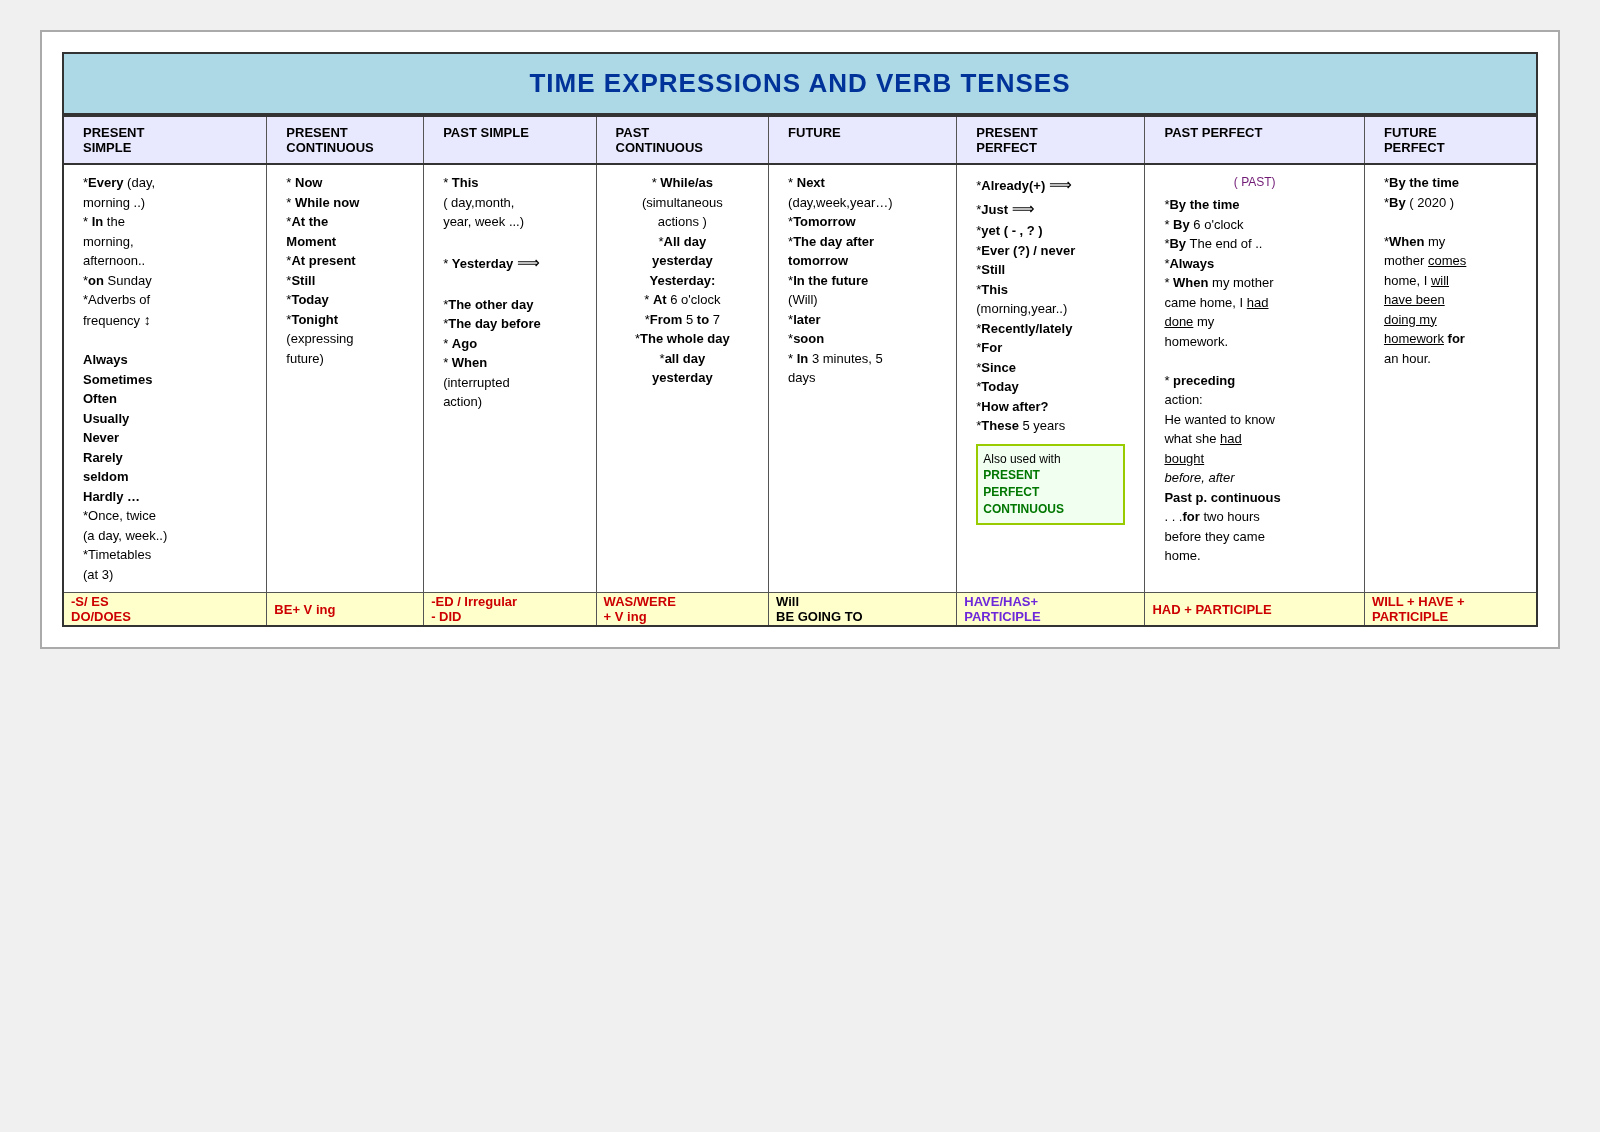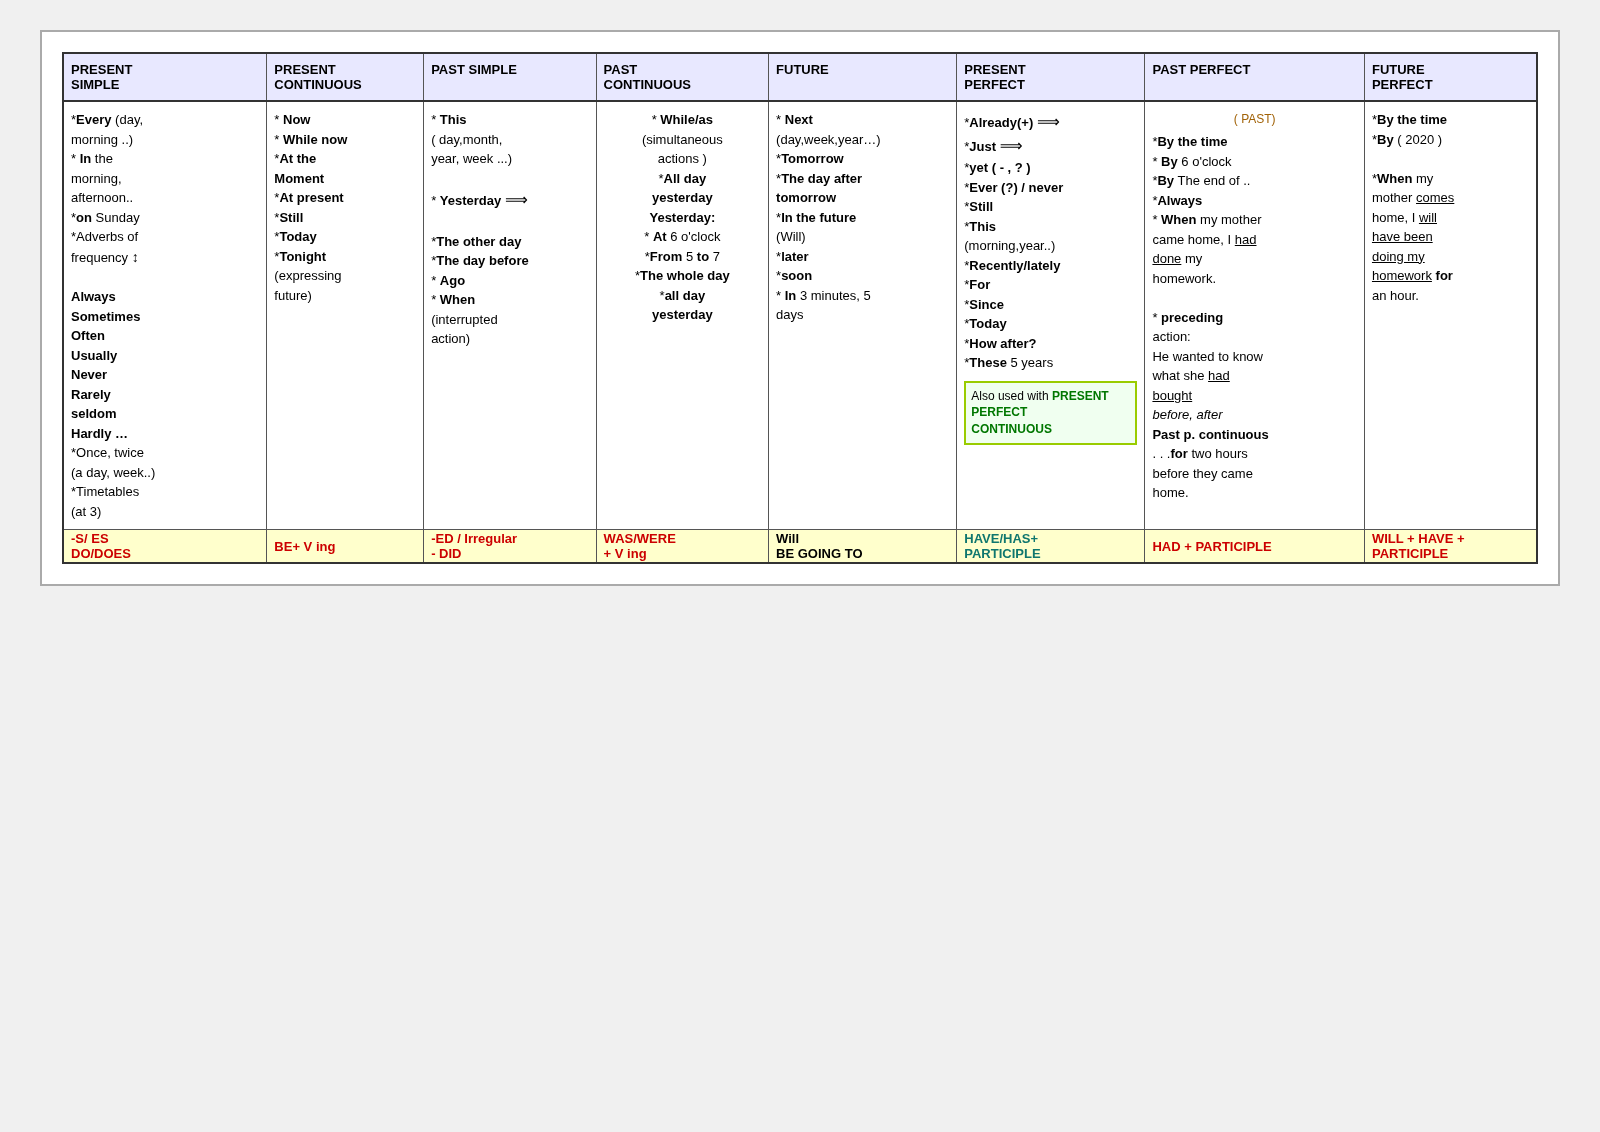--- a/index.html
+++ b/index.html
@@ -33,21 +33,21 @@
       letter-spacing: 1px;
       text-transform: uppercase;
     }
     .main-table {
       width: 100%;
       border-collapse: collapse;
       border: 2px solid #333;
     }
     .main-table th, .main-table td {
       border: 1px solid #555;
-      padding: 8px 7px;
+      padding: 8px 19px;
       vertical-align: top;
       font-size: 13px;
     }
     .main-table th {
       background: #e8e8ff;
       font-weight: 900;
       font-size: 13px;
       color: #000;
       text-align: left;
       border-bottom: 2px solid #333;
@@ -71,59 +71,62 @@
       font-weight: 900;
       font-size: 13px;
       color: #cc0000;
       vertical-align: middle;
       padding: 1px 7px;
     }
     .footer-row td.future-footer {
       color: #000;
     }
     .footer-row td.have-footer {
-      color: #0f766e;
+      color: #6d28d9;
     }
     .arrow-right {
       display: inline-block;
       font-size: 16px;
     }
     .also-used-box {
       border: 2px solid #99cc00;
       background: #f0fff0;
       padding: 5px;
       margin-top: 8px;
       font-size: 12px;
       line-height: 1.4;
     }
     .also-used-box .label {
       color: #007700;
       font-weight: 900;
     }
     .past-box {
       text-align: center;
       font-size: 12px;
-      color: #a16207;
+      color: #701a75;
       margin-bottom: 4px;
     }
     .underlined { text-decoration: underline; }
     .italic { font-style: italic; margin-top: 48px; }
     .arrow-down {
       display: inline-block;
       font-size: 14px;
     }
     .col-header-text {
       font-size: 13px;
       font-weight: 900;
     }
   </style>
 </head>
 <body>
 
 <div class="page-container">
+  <div class="title-bar">
+    <h1>TIME EXPRESSIONS AND VERB TENSES</h1>
+  </div>
 
   <table class="main-table">
     <thead>
       <tr>
         <th class="col-present-simple">
           <span class="col-header-text">PRESENT<br>SIMPLE</span>
         </th>
         <th class="col-present-cont">
           <span class="col-header-text">PRESENT<br>CONTINUOUS</span>
         </th>

